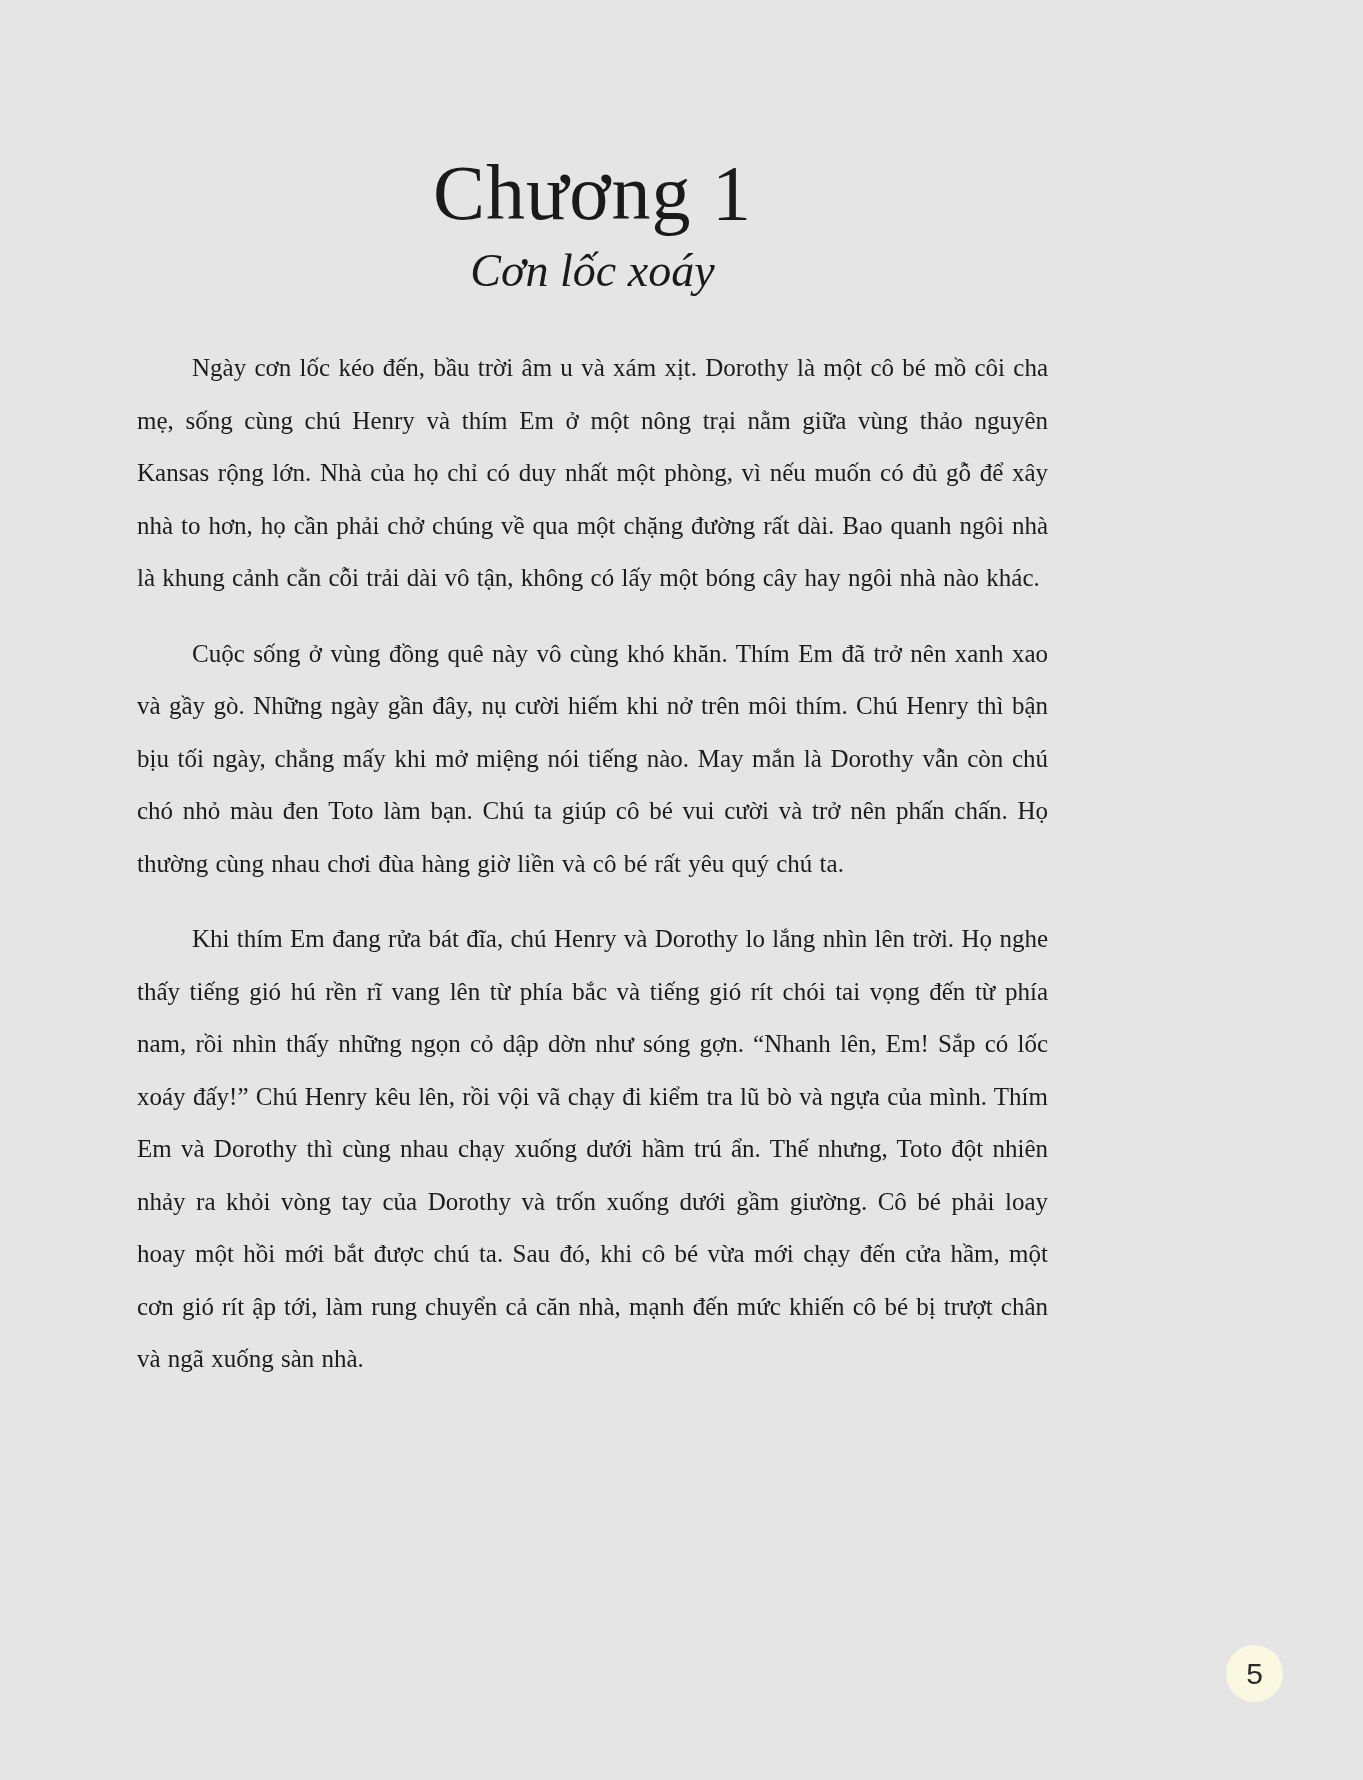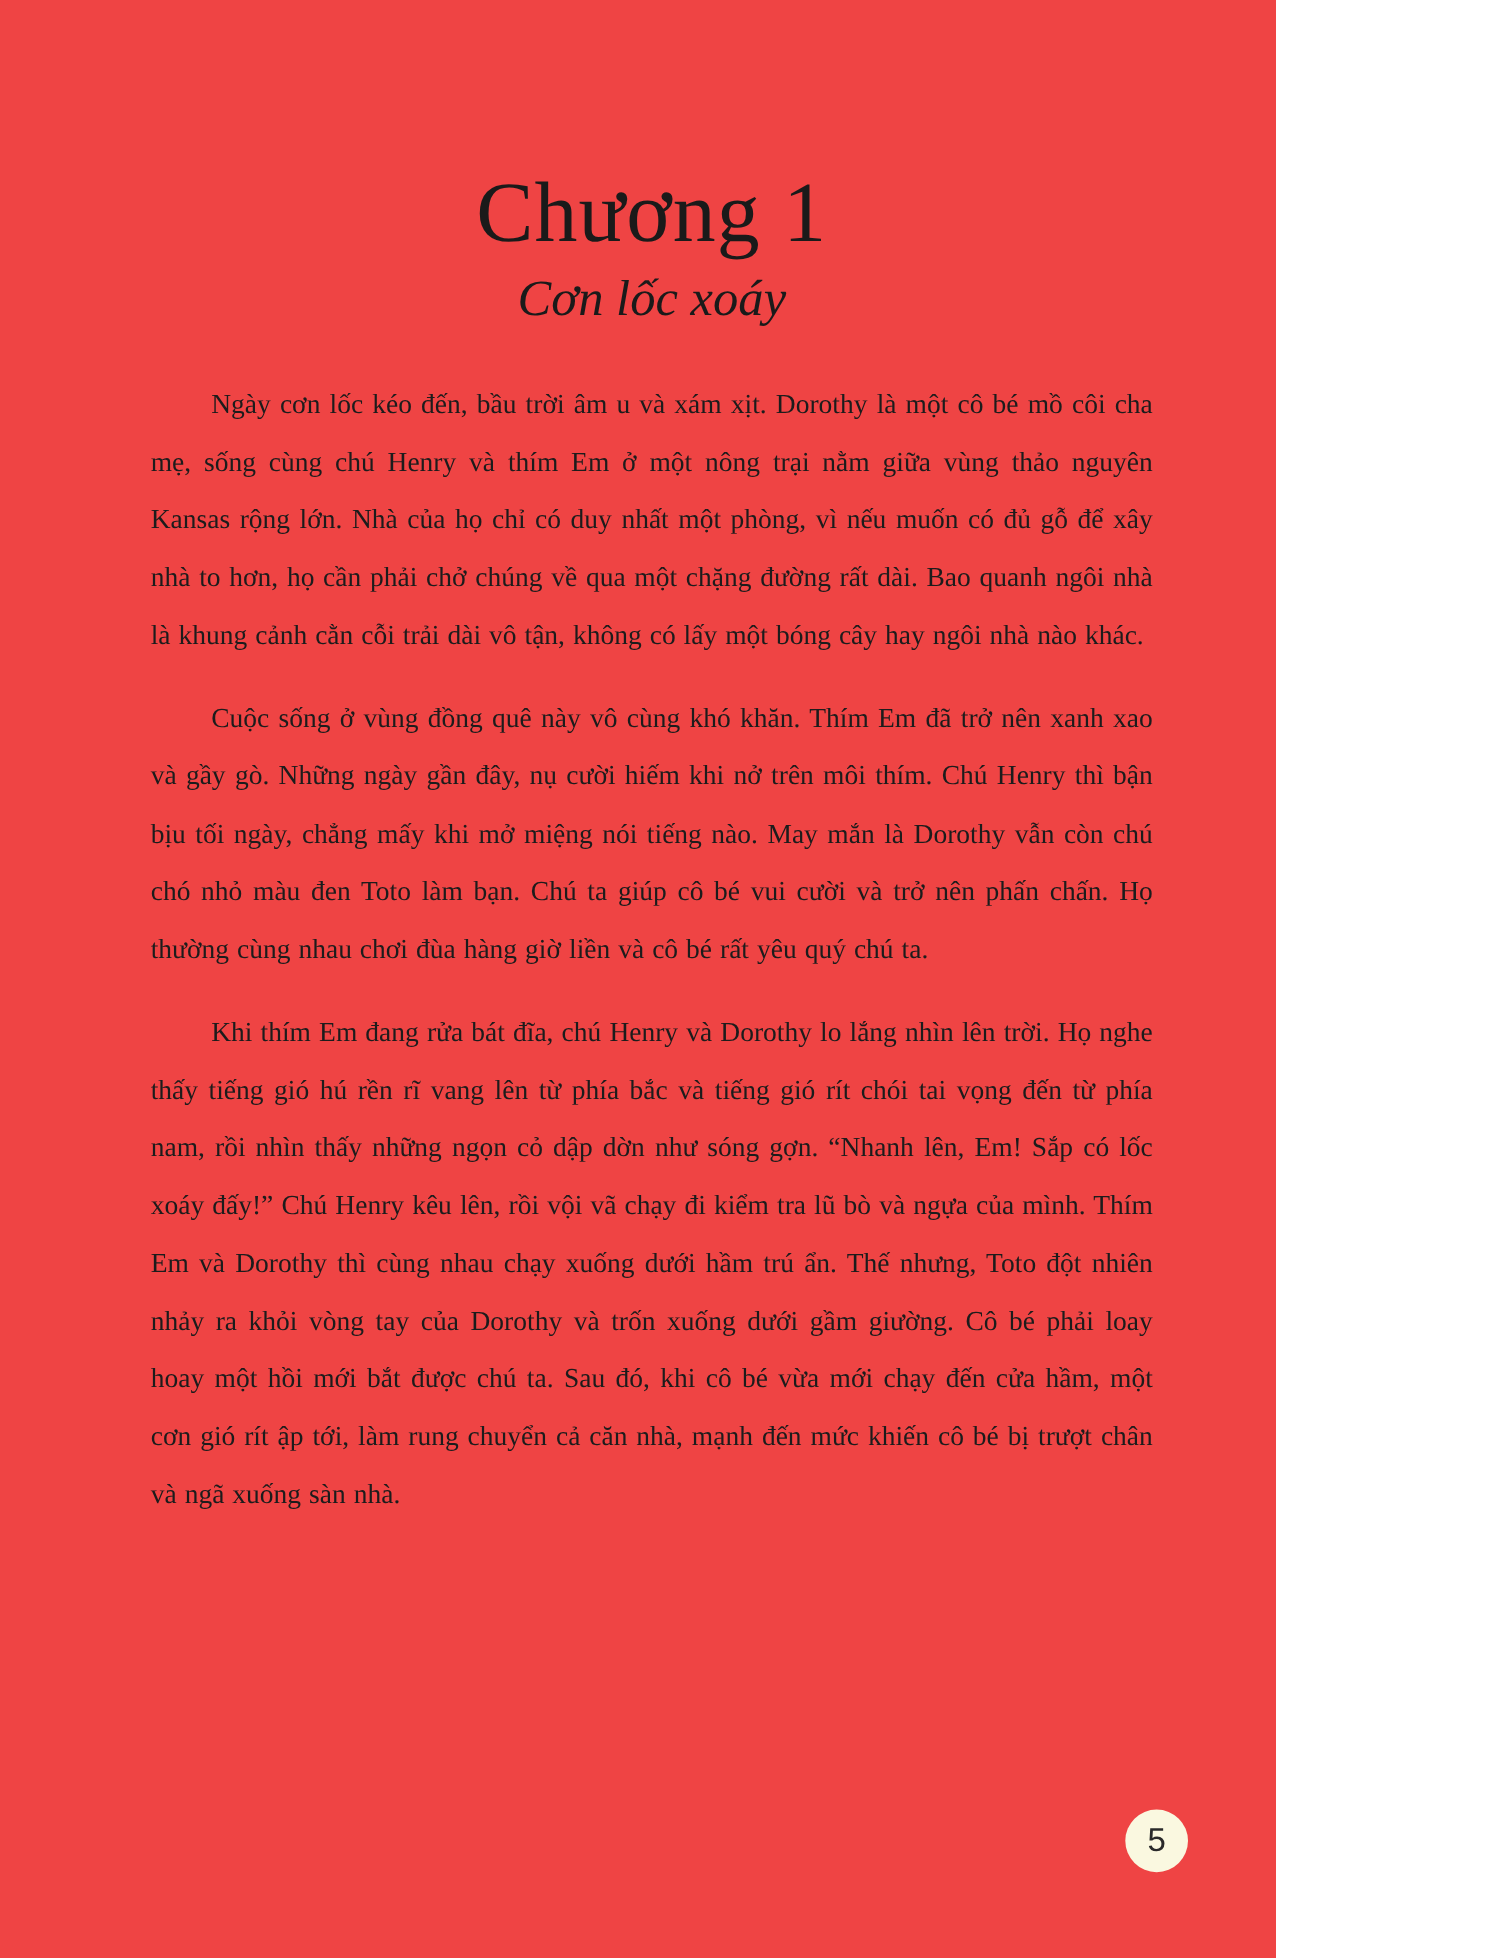--- a/index.html
+++ b/index.html
@@ -2,23 +2,23 @@
 <html><head>
 <meta charset="utf-8">
 <style>
   html, body {
     margin: 0;
     padding: 0;
     background: #ffffff;
   }
   .page {
     position: relative;
-    width: 1160px;
+    width: 1363px;
     height: 1780px;
-    background: #ef4444;
+    background: #e5e5e5;
     overflow: hidden;
     font-family: "Liberation Serif", "DejaVu Serif", serif;
     color: #1c1c1c;
   }
   .content {
     position: absolute;
     left: 137px;
     top: 150px;
     width: 911px;
   }

